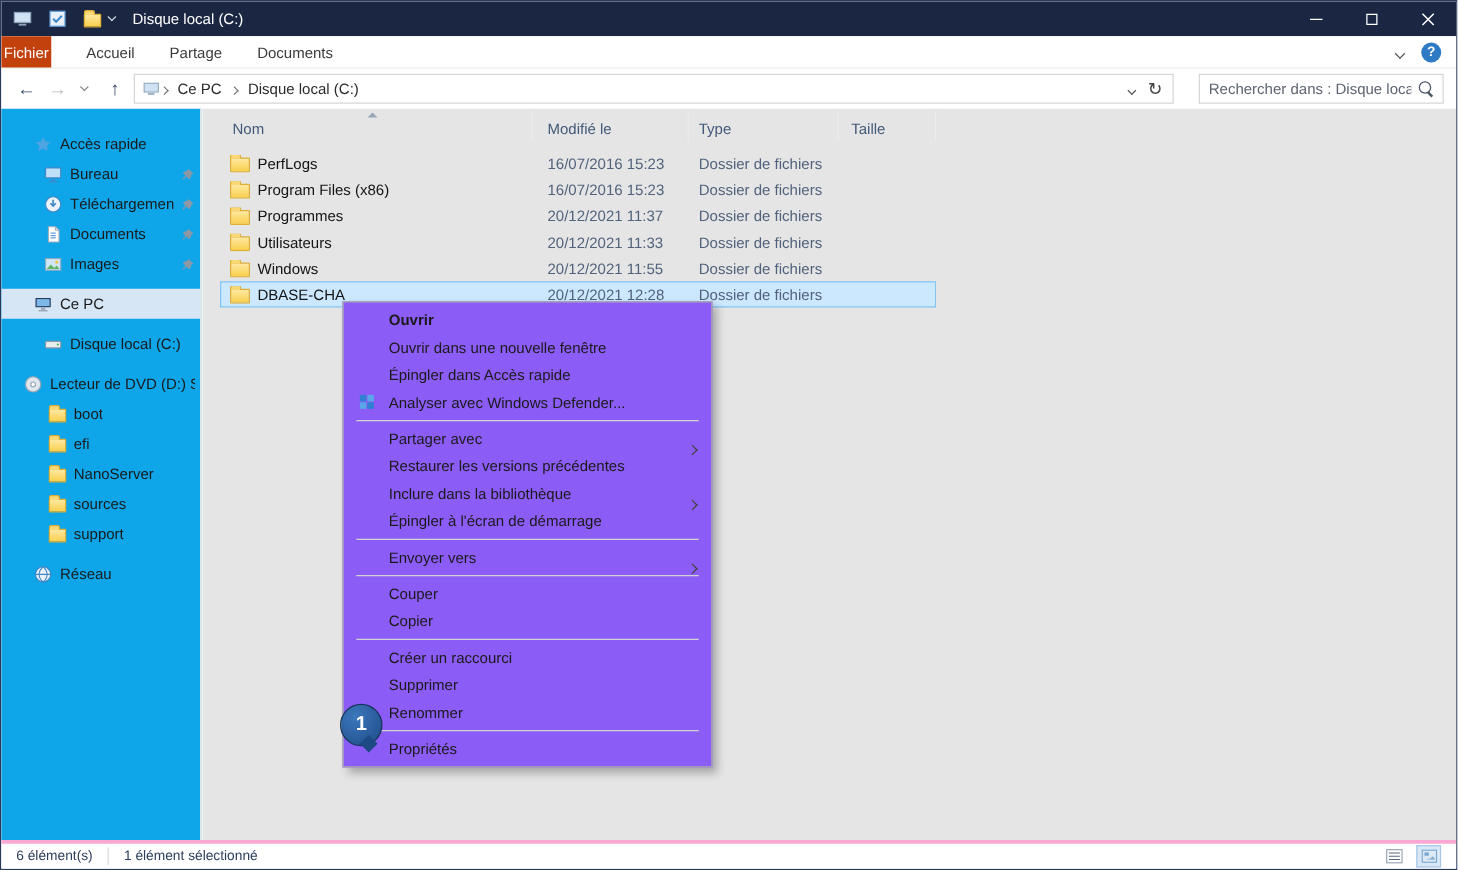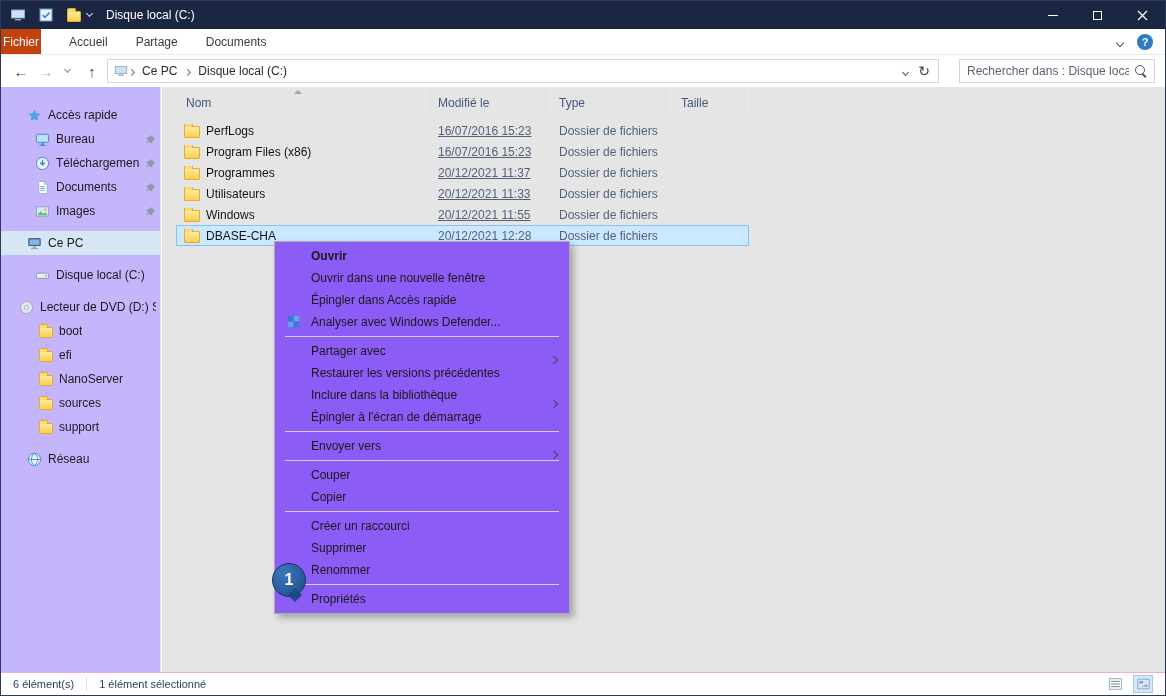--- a/index.html
+++ b/index.html
@@ -68,21 +68,21 @@
 
   
   .chev { display:inline-block; width:6px; height:6px; border-right:1.3px solid currentColor; border-bottom:1.3px solid currentColor; }
   .chev.down { transform:rotate(45deg); margin-top:-3px; }
   .chev.right { transform:rotate(-45deg); }
   .chev.sm { width:5px; height:5px; }
 
   
   .sidebar {
     position:absolute; top:86px; left:0; width:160px; bottom:23px;
-    border-right:1px solid #e4e4e4; background:#c4b5fd; padding-top:16px; overflow:hidden;
+    border-right:1px solid #e4e4e4; background:#0ea5e9; padding-top:16px; overflow:hidden;
   }
   .side-item { height:24px; display:flex; align-items:center; gap:6px; padding-left:26px; padding-right:4px; color:#1a1a1a; white-space:nowrap; }
   .side-item.lvl1 { padding-left:34px; }
   .side-item.lvl1b { padding-left:38px; }
   .side-item.drive-root { padding-left:18px; }
   .side-item.gap { margin-top:8px; }
   .side-item.selected { background:#d6e6f5; }
   .side-item .lbl { overflow:hidden; text-overflow:clip; }
   .side-item svg { flex:none; }
   .pin { margin-left:auto; flex:none; }
@@ -98,21 +98,21 @@
   .hcell { border-right:1px solid #ececec; display:flex; align-items:flex-end; padding:0 0 3px 10px; position:relative; }
   .hc-name { width:250px; }
   .hc-mod { width:125px; padding-left:12px; }
   .hc-type { width:120px; padding-left:8px; }
   .hc-size { width:78px; }
   .sort-chev { position:absolute; top:1px; left:118px; width:0; height:0; border-left:4px solid transparent; border-right:4px solid transparent; border-bottom:4px solid #9aa7b8; }
   .files { position:absolute; left:14px; top:33px; }
   .frow { display:flex; height:21px; align-items:center; width:573px; }
   .frow.selected { background:#cce8ff; box-shadow:inset 0 0 0 1px #84c4f2; }
   .fc-name { width:250px; display:flex; align-items:center; gap:6px; padding-left:8px; color:#141414; overflow:hidden; white-space:nowrap; }
-  .fc-mod { width:125px; padding-left:12px; color:#52627c; white-space:nowrap;text-decoration:underline; }
+  .fc-mod { width:125px; padding-left:12px; color:#52627c; white-space:nowrap; }
   .fc-type { width:120px; padding-left:8px; color:#52627c; white-space:nowrap; }
   .fc-size { width:78px; padding-left:10px; color:#52627c; }
 
   
   .ctxmenu {
     position:absolute; left:273px; top:240px; width:296px; z-index:40;
     background:#8b5cf6; border:1px solid #ababab; box-shadow:4px 4px 7px rgba(0,0,0,.28);
     padding:3px 0;
   }
   .mi { height:22px; line-height:22px; padding-left:36px; padding-right:14px; position:relative; color:#1a1a1a; white-space:nowrap; }
@@ -129,21 +129,21 @@
     display:flex; align-items:center; justify-content:center;
   }
   .callout::after {
     content:""; position:absolute; left:17px; bottom:-4px; width:10px; height:10px;
     background:#1d4a85; transform:rotate(45deg); z-index:-1;
   }
 
   
   .statusbar {
     position:absolute; left:0; right:0; bottom:0; height:23px; background:#fff;
-    border-top:1px solid #f9a8d4; display:flex; align-items:center; padding:0 12px;
+    border-top:3px solid #f9a8d4; display:flex; align-items:center; padding:0 12px;
     color:#2c3e5d; font-size:11px;
   }
   .sb-div { width:1px; height:14px; background:#dcdcdc; margin:0 12px; }
   .sb-views { margin-left:auto; display:flex; gap:8px; align-items:center; }
   .sb-view { width:20px; height:18px; display:flex; align-items:center; justify-content:center; }
   .sb-view.active { background:#d8e8f7; box-shadow:inset 0 0 0 1px #a5c8e8; }
 </style>
 </head>
 <body>
 

